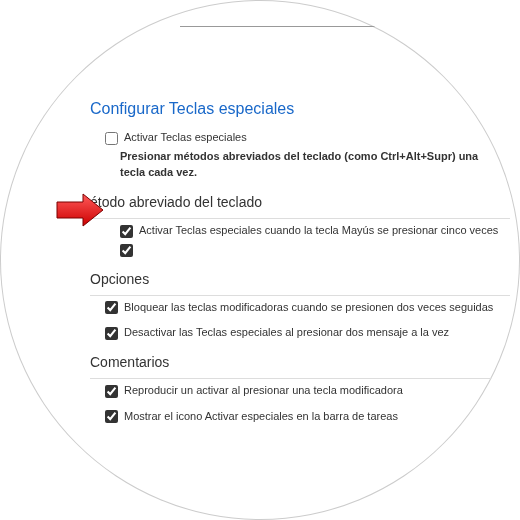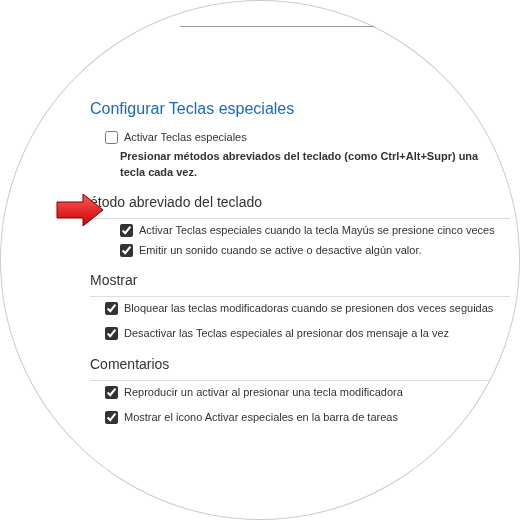--- a/index.html
+++ b/index.html
@@ -39,21 +39,21 @@
       background: #999;
     }
     h2.section-title {
       color: #1968c9;
       font-size: 16px;
       font-weight: 400;
       margin: 60px 0 12px 30px;
     }
     .row {
       display: flex;
-      align-items: flex-start;
+      align-items: center;
       margin: 4px 0 4px 8px;
       line-height: 1.4;
     }
     .row.indent1 { margin-left: 45px; }
     .row.indent2 { margin-left: 60px; }
     .row.text-only { margin-left: 60px; margin-bottom: 6px; font-weight: bold; }
     .row.text-only.sub { margin-left: 75px; }
     .subheading {
       font-size: 14px;
       color: #333;
@@ -108,28 +108,27 @@
       <input type="checkbox" style="">
       <label>Activar Teclas especiales</label>
     </div>
     <div class="row text-only">Presionar métodos abreviados del teclado (como Ctrl+Alt+Supr) una tecla cada vez.</div>
 
     <div class="subheading">étodo abreviado del teclado</div>
     <hr class="sep">
 
     <div class="row indent2">
       <input type="checkbox" checked="" style="">
-      <label>Activar Teclas especiales cuando la tecla Mayús se presione cinco veces</label>
+      <label>Activar Teclas especiales cuando la tecla Mayús se presionar cinco veces</label>
     </div>
     <div class="row indent2">
       <input type="checkbox" checked="" style="">
-      <label>Emitir un sonido cuando se active o desactive algún valor.</label>
     </div>
 
-    <div class="subheading">Mostrar</div>
+    <div class="subheading">Opciones</div>
     <hr class="sep">
 
     <div class="row indent1">
       <input type="checkbox" checked="" style="">
       <label>Bloquear las teclas modificadoras cuando se presionen dos veces seguidas</label>
     </div>
     <div class="row indent1" style="margin-top:10px">
       <input type="checkbox" checked="" style="">
       <label>Desactivar las Teclas especiales al presionar dos mensaje a la vez</label>
     </div>

